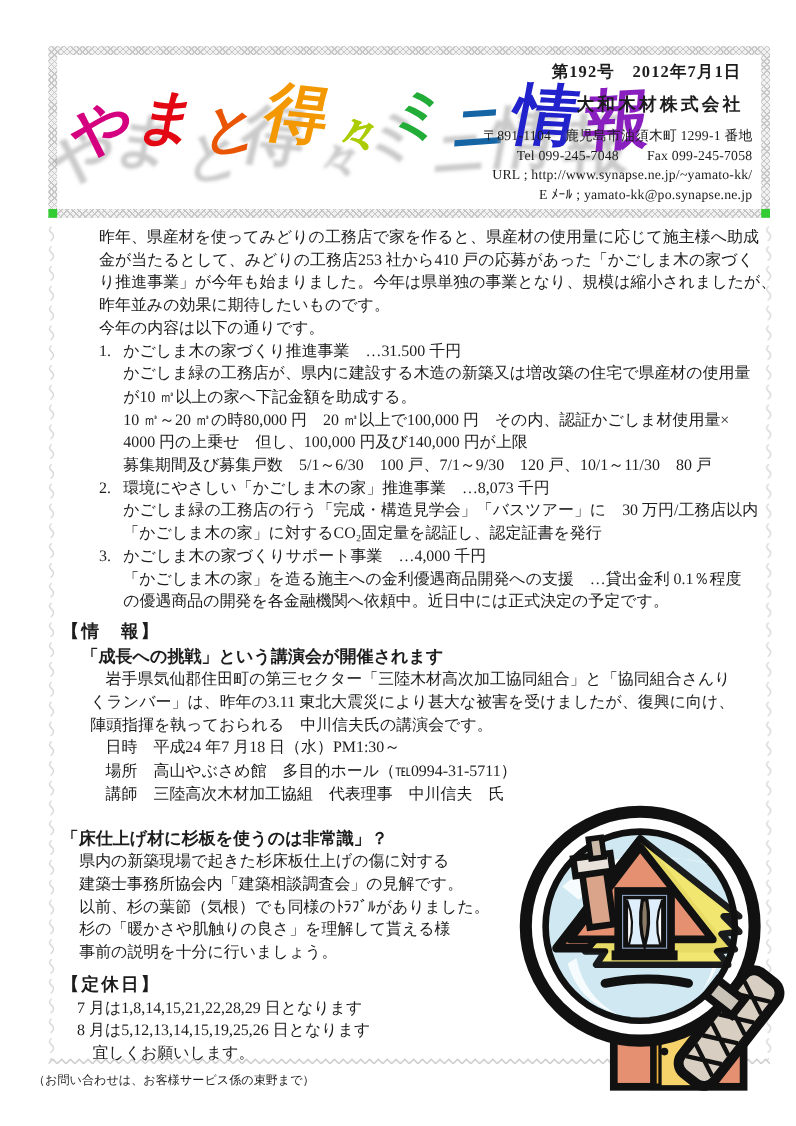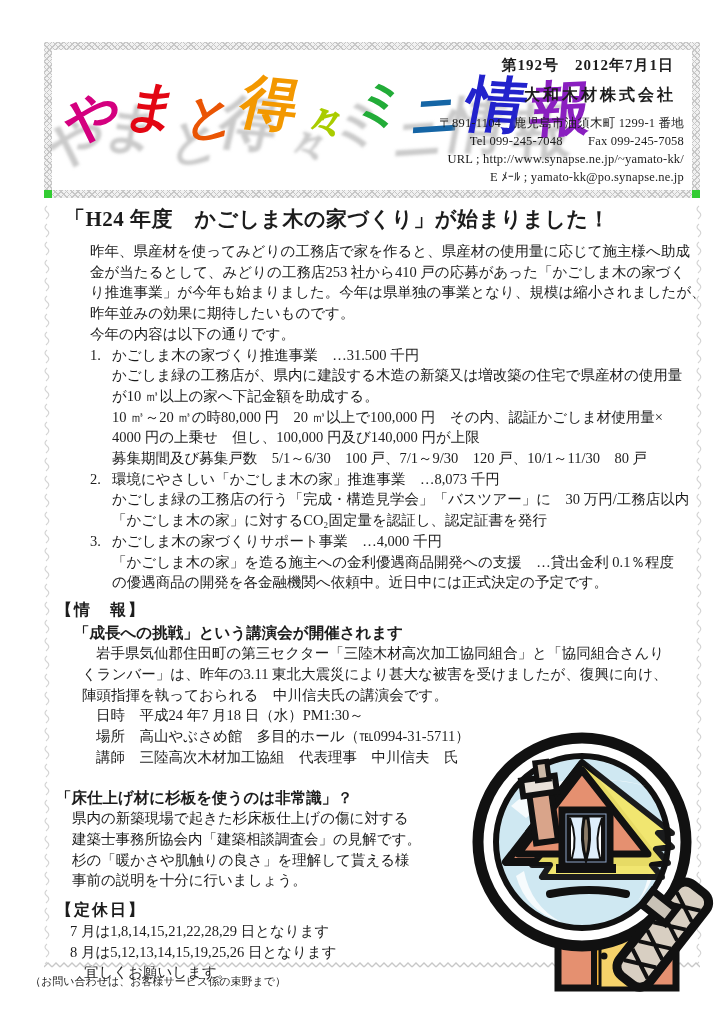--- a/index.html
+++ b/index.html
@@ -103,21 +103,20 @@
       <path d="M5 2 q-4 3 0 6 q4 3 -1 7" fill="none" stroke="#d4d4d4" stroke-width="1.2"></path>
     </pattern>
   </defs>
   <rect width="8" height="760" fill="url(#squig)"></rect>
 </svg>
 <svg class="side-border" style="left:694px;">
   <rect width="8" height="760" fill="url(#squig)"></rect>
 </svg>
 
 <div class="content">
-  <div class="h1">「H24 年度　かごしま木の家づくり」が始まりました！</div>
 
   <div class="tl ind1">昨年、県産材を使ってみどりの工務店で家を作ると、県産材の使用量に応じて施主様へ助成</div>
   <div class="tl ind1">金が当たるとして、みどりの工務店253 社から410 戸の応募があった「かごしま木の家づく</div>
   <div class="tl ind1">り推進事業」が今年も始まりました。今年は県単独の事業となり、規模は縮小されましたが、</div>
   <div class="tl ind1">昨年並みの効果に期待したいものです。</div>
   <div class="tl ind1">今年の内容は以下の通りです。</div>
 
   <div class="tl li-head"><span class="li-num">1.</span><span>かごしま木の家づくり推進事業　…31.500 千円</span></div>
   <div class="tl ind2">かごしま緑の工務店が、県内に建設する木造の新築又は増改築の住宅で県産材の使用量</div>
   <div class="tl ind2">が10 ㎥以上の家へ下記金額を助成する。</div>
@@ -139,20 +138,21 @@
   <div class="tl ind3" style="padding-left:26px;">くランバー」は、昨年の3.11 東北大震災により甚大な被害を受けましたが、復興に向け、</div>
   <div class="tl ind3" style="padding-left:26px;">陣頭指揮を執っておられる　中川信夫氏の講演会です。</div>
   <div class="tl ind3">日時　平成24 年7 月18 日（水）PM1:30～</div>
   <div class="tl ind3">場所　高山やぶさめ館　多目的ホール（℡0994-31-5711）</div>
   <div class="tl ind3">講師　三陸高次木材加工協組　代表理事　中川信夫　氏</div>
 
   <div class="floor-sec">
     <div class="floor-head">「床仕上げ材に杉板を使うのは非常識」？</div>
     <div class="floor-line">県内の新築現場で起きた杉床板仕上げの傷に対する</div>
     <div class="floor-line">建築士事務所協会内「建築相談調査会」の見解です。</div>
+    <div class="floor-line">以前、杉の葉節（気根）でも同様のﾄﾗﾌﾞﾙがありました。</div>
     <div class="floor-line">杉の「暖かさや肌触りの良さ」を理解して貰える様</div>
     <div class="floor-line">事前の説明を十分に行いましょう。</div>
   </div>
 
   <div class="holiday-sec">
     <div class="sec-label" style="margin-top:2px;">【定休日】</div>
     <div class="holiday-line">7 月は1,8,14,15,21,22,28,29 日となります</div>
     <div class="holiday-line">8 月は5,12,13,14,15,19,25,26 日となります</div>
     <div class="holiday-last">宜しくお願いします。</div>
   </div>

